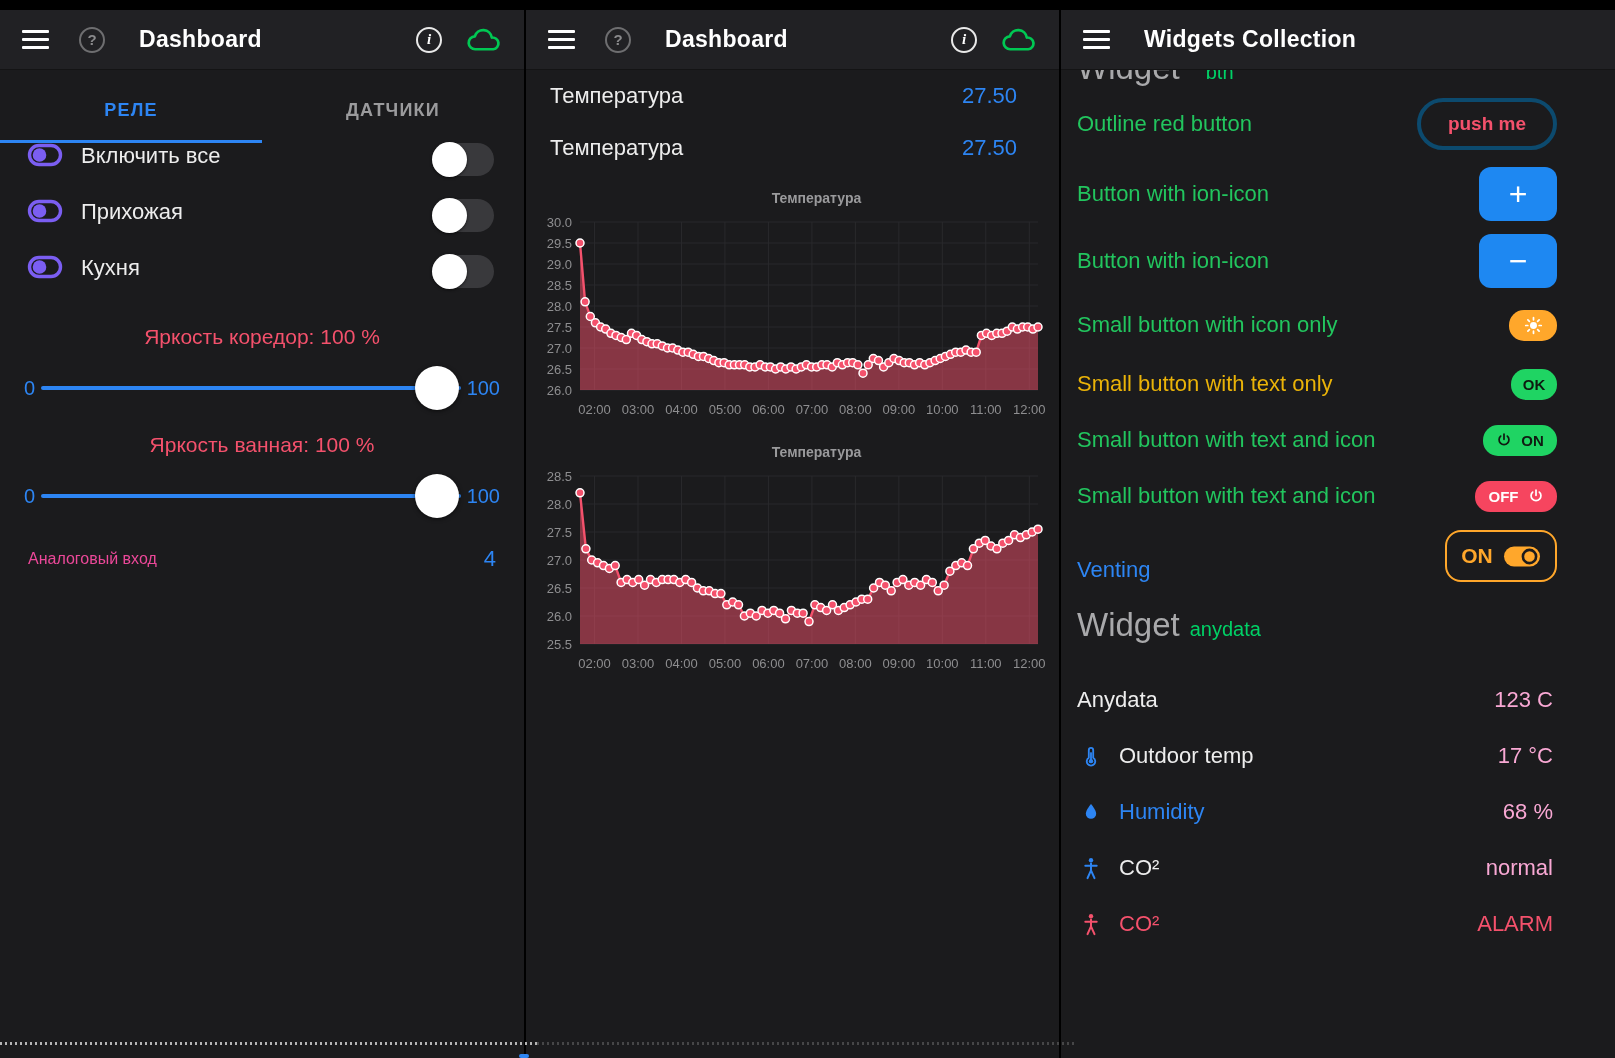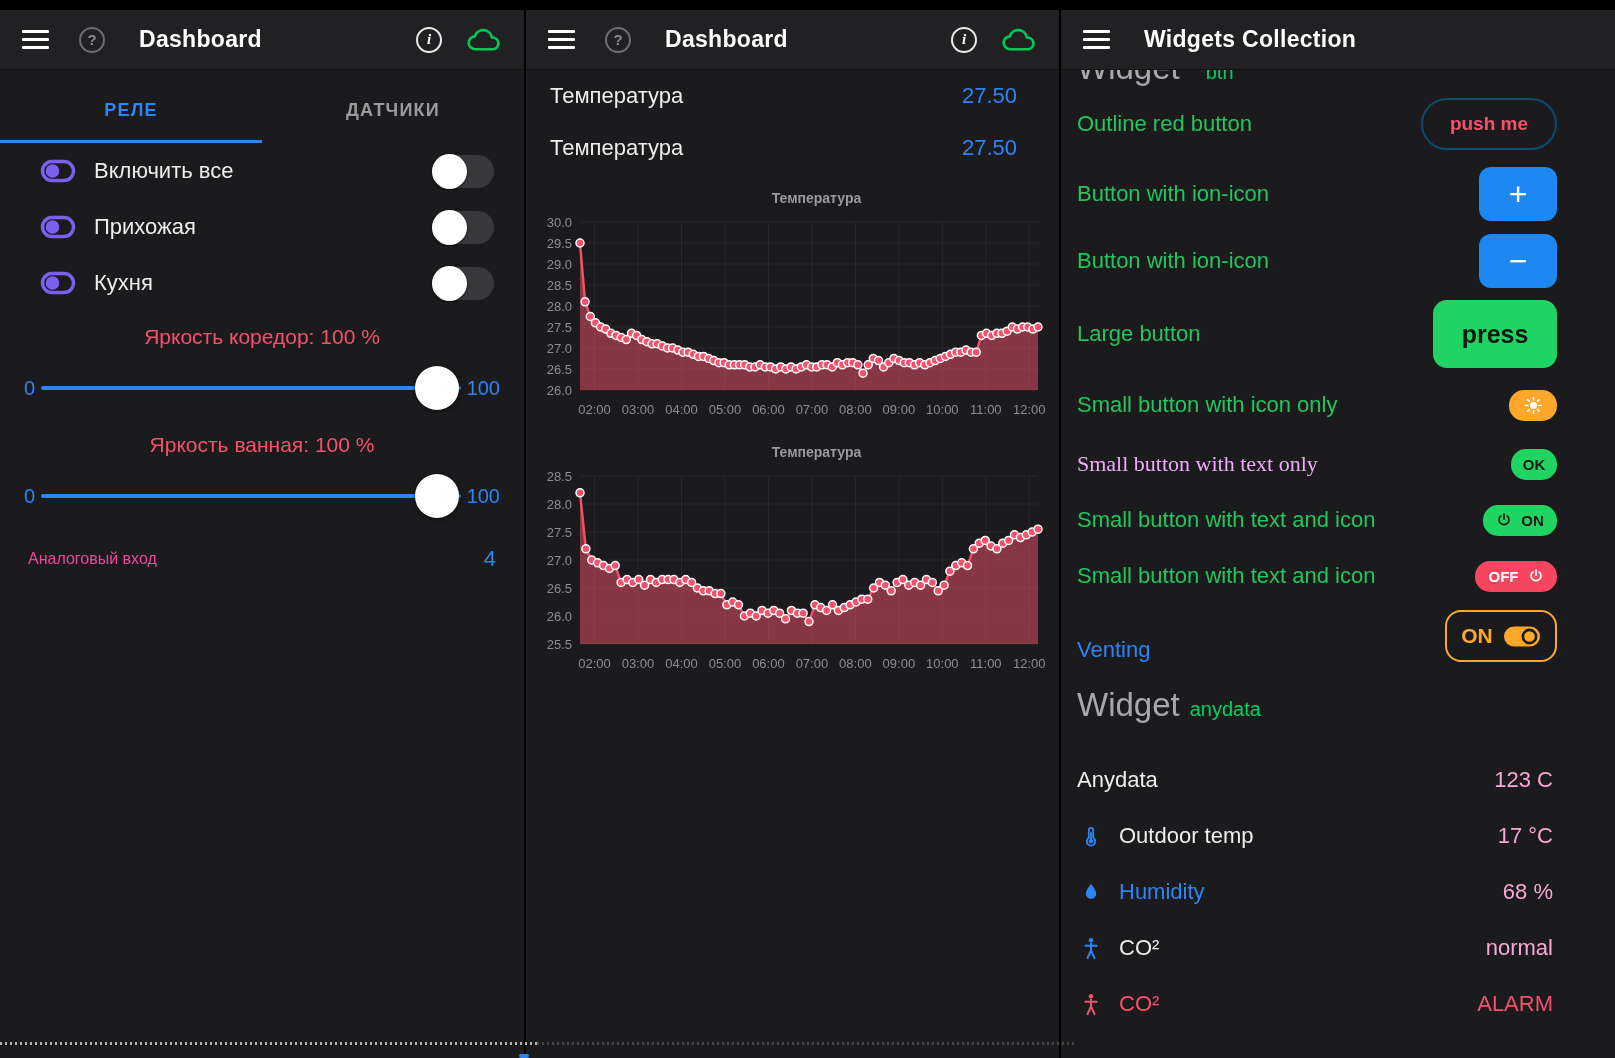--- a/index.html
+++ b/index.html
@@ -19,21 +19,21 @@
   .help { border:2px solid #6e6e70; color:#8a8a8c; margin-left:30px; }
   .info { border:2px solid #e9e9e9; color:#fff; font-family:"Liberation Serif","DejaVu Serif",serif; font-style:italic; }
   .appbar-title { font-size:23px; font-weight:bold; color:#fff; margin-left:34px; letter-spacing:.3px; white-space:nowrap; }
   .appbar .spacer { flex:1; }
   .cloud { margin-left:24px; flex:none; }
 
   
   .tabs { display:flex; height:73px; }
   .tab { width:50%; display:flex; align-items:flex-start; justify-content:center; padding-top:30px; font-size:18px; font-weight:bold; letter-spacing:1.2px; color:#9b9b9d; cursor:pointer; }
   .tab.active { color:#2d85f3; border-bottom:3px solid #2d85f3; }
-  .switch-row { height:56px; display:flex; align-items:center; padding:0 30px 0 40px; }
+  .switch-row { height:56px; display:flex; padding:0 30px 0 27px; }
   .switch-row:first-of-type { margin-top:6px; }
   .relay-icon { flex:none; }
   .switch-label { font-size:22px; color:#ededed; margin-left:18px; }
   .switch-row .spacer { flex:1; }
   .toggle { position:relative; width:62px; height:33px; border-radius:17px; background:#39393c; flex:none; cursor:pointer; }
   .toggle .knob { position:absolute; left:0; top:-1px; width:35px; height:35px; border-radius:50%; background:#fff; box-shadow:0 1px 3px rgba(0,0,0,.6); }
   .slider-caption { margin-top:14px; height:32px; text-align:center; color:#f4516c; font-size:21px; }
   .slider-row { height:62px; display:flex; align-items:center; padding:0 24px; }
   .slider-minmax { color:#2d85f3; font-size:20px; flex:none; }
   .slider-track { flex:1; height:4px; background:#2d85f3; border-radius:2px; margin:0 6px; position:relative; }
@@ -48,25 +48,25 @@
   .value-label { font-size:22px; color:#ededed; }
   .chart-block { margin-top:16px; padding-left:8px; }
   .chart-title { text-align:center; padding-left:40px; font-size:14px; font-weight:bold; color:#9a9a9c; margin-bottom:6px; }
 
   
   .clipped-head { height:18px; overflow:hidden; padding-left:16px; }
   .clipped-head .inner { display:block; margin-top:-20px; font-size:33px; line-height:36px; color:#a9a9ab; }
   .clipped-head .suffix { font-size:20px; color:#00d166; margin-left:26px; }
   .w-row { display:flex; align-items:center; padding:0 58px 0 16px; }
   .w-label { font-size:22px; color:#22c55e; }
-  .w-label.green { color:#f0abfc;font-family:Liberation Serif, serif; }
+  .w-label.green { color:#eab308; }
   .w-label.blue { color:#2d85f3;margin-top:27px; }
   .w-row .spacer { flex:1; }
   .btn { display:flex; align-items:center; justify-content:center; cursor:pointer; flex:none; }
-  .btn-outline-red { height:52px; padding:0 27px; border:2px solid #0c4a6e; border-radius:26px; color:#f4516c; font-size:19px; font-weight:bold; background:transparent; }
+  .btn-outline-red { height:52px; padding:0 27px; border:4px solid #0c4a6e; border-radius:26px; color:#f4516c; font-size:19px; font-weight:bold; background:transparent; }
   .btn-blue { width:78px; height:54px; border-radius:12px; background:#1e88f2; color:#fff; font-size:32px; font-weight:300; line-height:0; }
   .btn-green-large { width:124px; height:68px; border-radius:14px; background:#1fd463; color:#0d1a10; font-size:25px; font-weight:bold; }
   .btn-sm { height:31px; border-radius:15px; }
   .btn-sun { width:48px; background:#ffa72b; }
   .btn-ok { width:46px; background:#1fd463; color:#0d1a10; font-size:15px; font-weight:bold; }
   .btn-on { width:74px; background:#1fd463; color:#101b12; font-size:15px; font-weight:bold; gap:9px; }
   .btn-off { width:82px; background:#f6455f; color:#fff; font-size:15px; font-weight:bold; gap:9px; }
   .btn-venting { width:112px; height:52px; border:2px solid #ffa72b; border-radius:16px; background:transparent; gap:10px; }
   .btn-venting .vt { color:#ffa72b; font-size:21px; font-weight:bold; }
   .heading-row { margin-top:18px; height:52px; display:flex; align-items:baseline; padding-left:16px; }
@@ -485,25 +485,20 @@
       <div class="spacer"></div>
       <div class="btn btn-blue">+</div>
     </div>
 
     <div class="w-row" style="height:67px">
       <span class="w-label">Button with ion-icon</span>
       <div class="spacer"></div>
       <div class="btn btn-blue">−</div>
     </div>
 
-    <div class="w-row" style="height:80px">
-      <span class="w-label">Large button</span>
-      <div class="spacer"></div>
-      <div class="btn btn-green-large">press</div>
-    </div>
 
     <div class="w-row" style="height:62px">
       <span class="w-label">Small button with icon only</span>
       <div class="spacer"></div>
       <div class="btn btn-sm btn-sun">
         <svg width="19" height="19" viewBox="0 0 24 24">
           <circle cx="12" cy="12" r="4.4" fill="#fff"></circle>
           <g stroke="#fff" stroke-width="2.2" stroke-linecap="round">
             <path d="M12 2.2v2.6M12 19.2v2.6M2.2 12h2.6M19.2 12h2.6M4.9 4.9l1.9 1.9M17.2 17.2l1.9 1.9M19.1 4.9l-1.9 1.9M6.8 17.2l-1.9 1.9"></path>
           </g>

